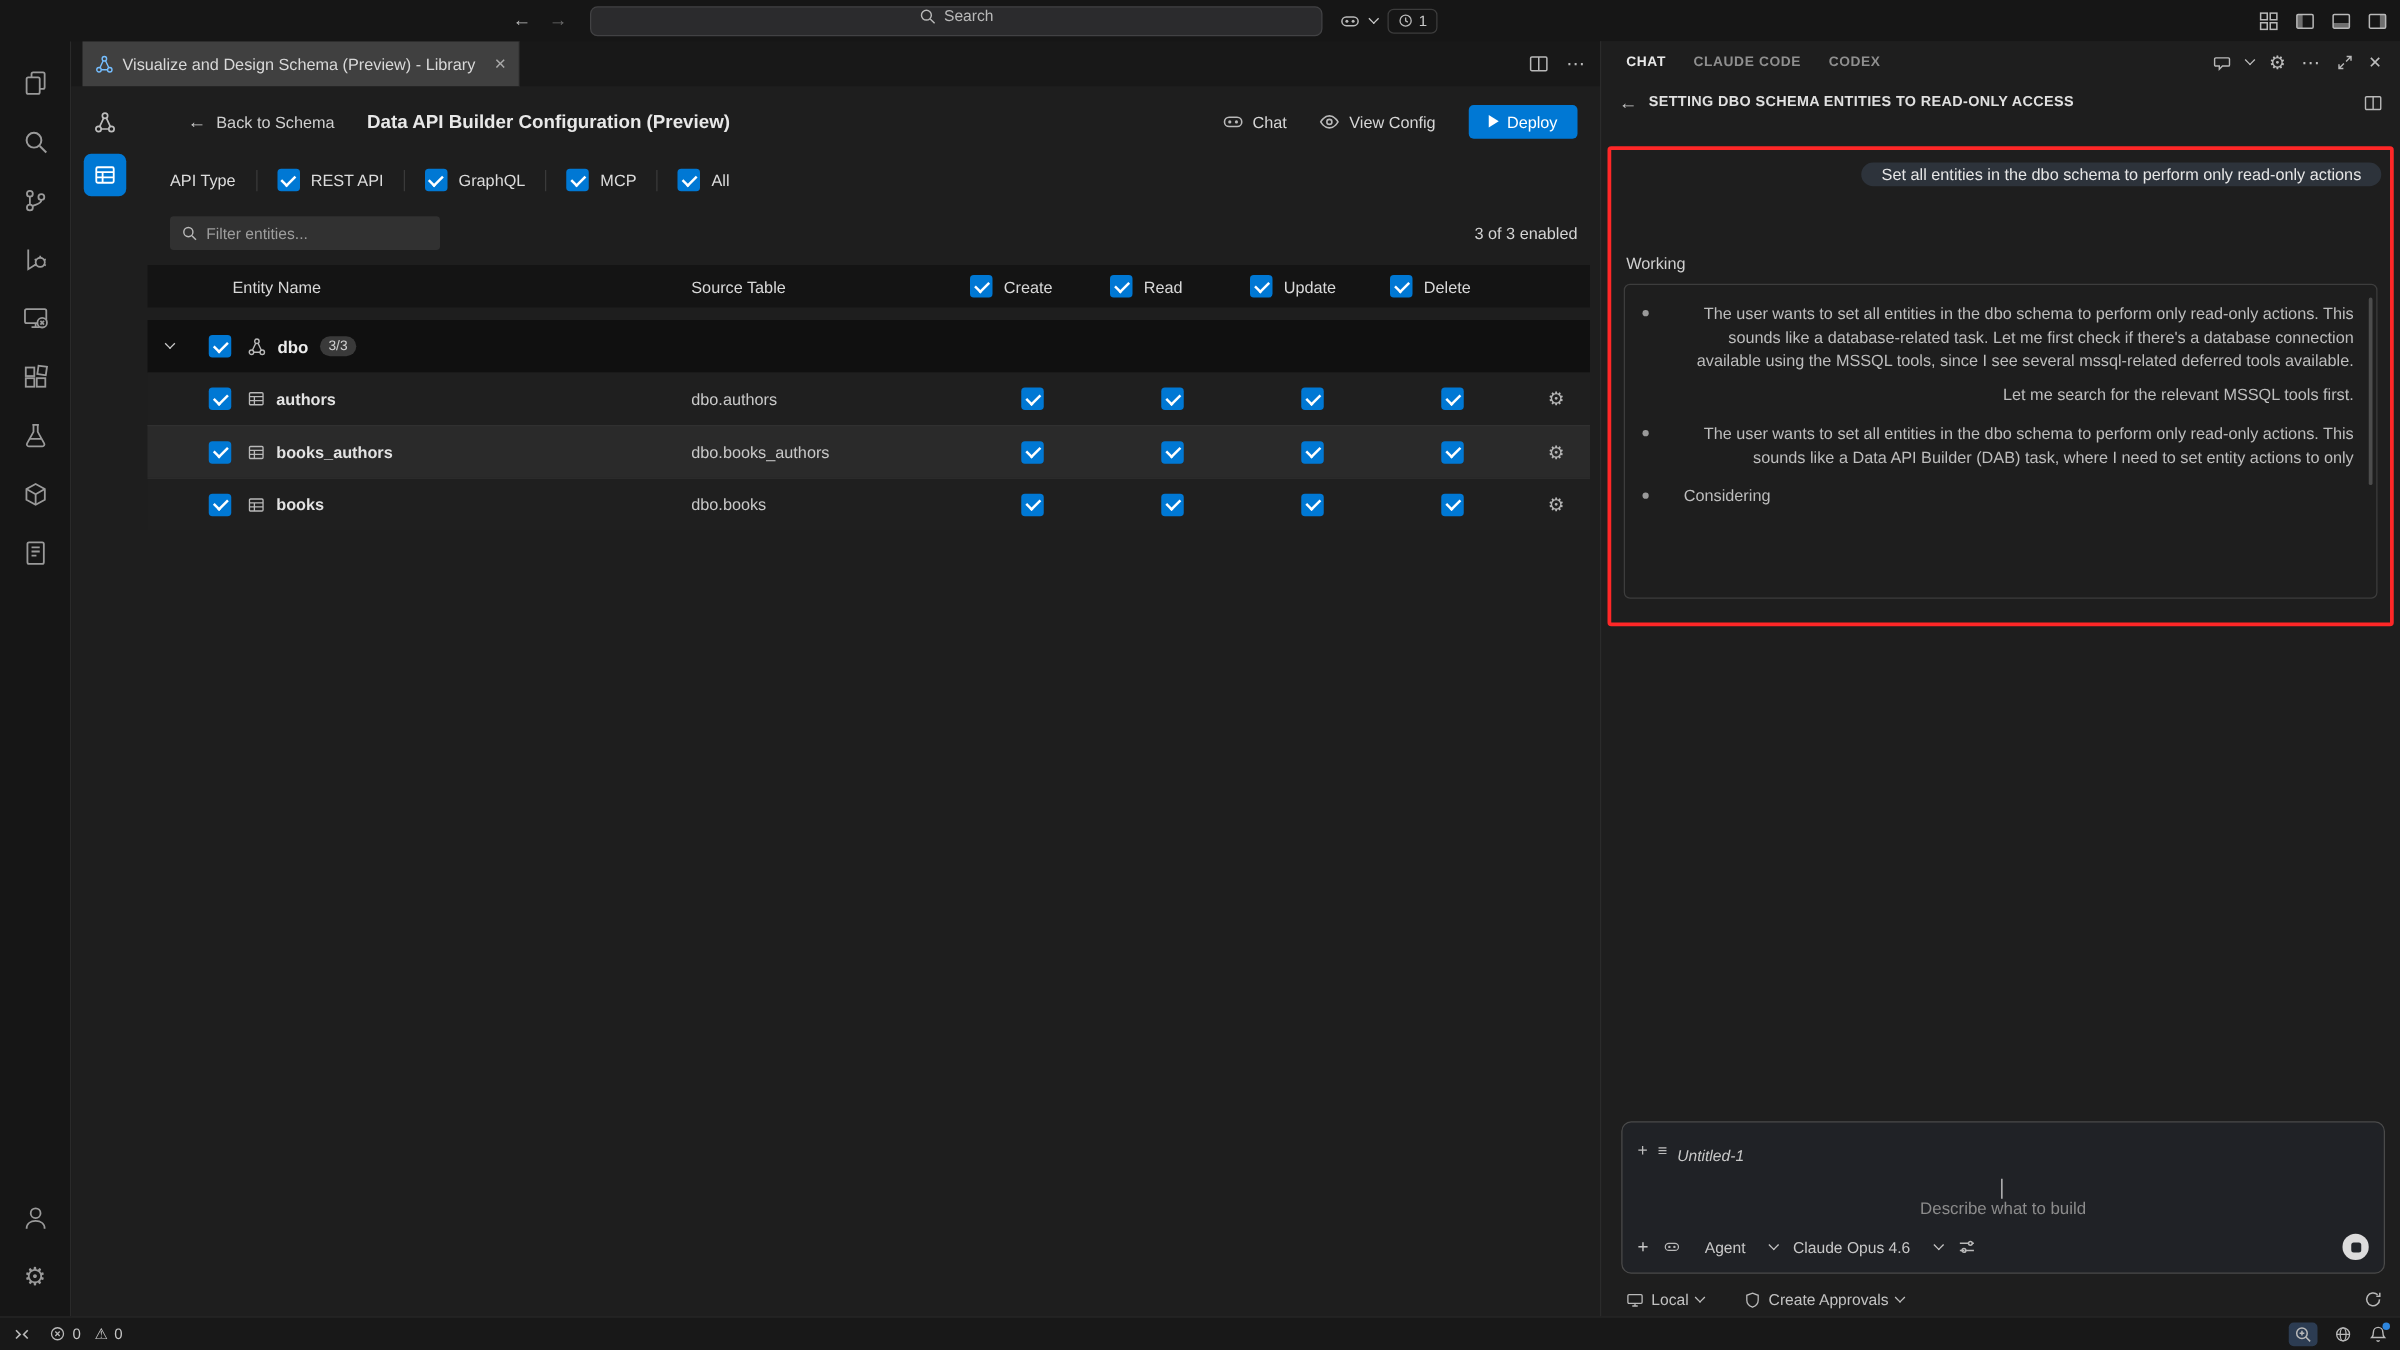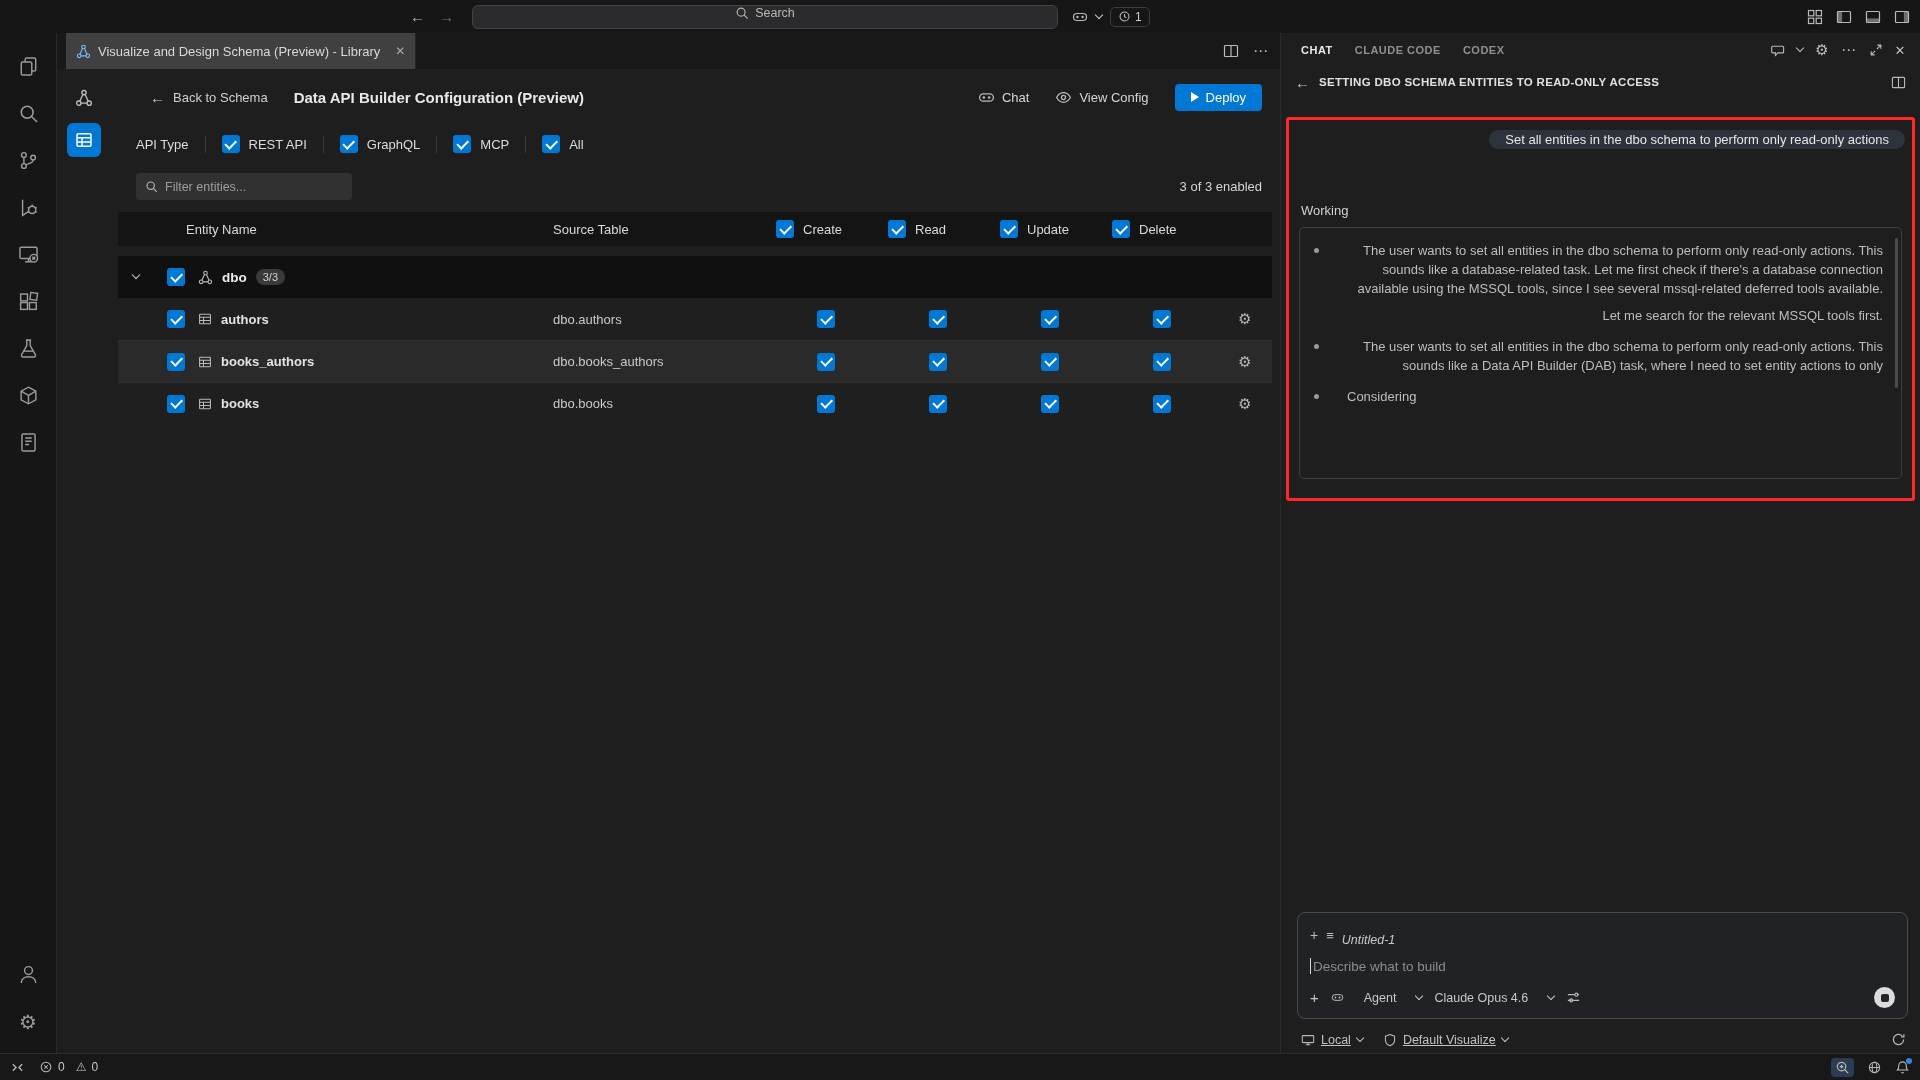--- a/index.html
+++ b/index.html
@@ -98,27 +98,27 @@
   .thought-item:last-child { margin-bottom:0; }
   .t-bullet { width:5px; height:5px; border-radius:50%; background:#9a9a9a; margin-top:7px; flex:none; }
   .thought-text { color:#bdbdbd; line-height:1.48; font-size:13px; }
   .thought-text p + p { margin-top:7px; }
   .t-scroll { position:absolute; right:3px; top:10px; width:3px; height:150px; background:#4c4c4c; border-radius:2px; }
 
   .chat-input-box { position:absolute; left:16px; right:12px; bottom:34px; border:1px solid #4a4a4a; border-radius:8px;
     background:#202226; padding:10px 12px; }
   .ci-row1 { display:flex; align-items:center; gap:8px; color:#bdbdbd; font-size:12.5px; }
   .ci-file { font-style:italic; color:#c8c8c8;margin-top:10px; }
-  .ci-row2 { margin-top:11px; display:flex; align-items:center; color:#8c8c8c; font-size:13.5px; }
+  .ci-row2 { margin-top:11px; display:flex; align-items:center; color:#8c8c8c; font-size:13.5px;flex-direction:column; }
   .caret { width:1px; height:16px; background:#d7d7d7; margin-right:2px; }
   .ci-row3 { margin-top:13px; display:flex; align-items:center; gap:12px; color:#c7c7c7; font-size:12.5px; }
   .ci-group { display:flex; align-items:center; gap:20px; }
   .stop-btn { margin-left:auto; width:21px; height:21px; border-radius:50%; background:#dcdcdc; display:flex; align-items:center; justify-content:center; }
   .stop-btn .sq { width:8px; height:8px; border-radius:2px; background:#22262b; }
-  .chat-footer { position:absolute; left:20px; right:14px; bottom:6px; display:flex; align-items:center; gap:20px; color:#c2c2c2; font-size:12.5px;text-decoration:underline; }
+  .chat-footer { position:absolute; left:20px; right:14px; bottom:6px; display:flex; align-items:center; gap:32px; color:#c2c2c2; font-size:12.5px; }
   .cf-group { display:flex; align-items:center; gap:6px; }
   .cf-sync { margin-left:auto; }
 
   
   .statusbar { height:27px; background:#181818; border-top:1px solid #2b2b2b; display:flex; align-items:center;
     padding:0 10px; font-size:12px; color:#c8c8c8; gap:14px; }
   .sb-group { display:flex; align-items:center; gap:5px; }
   .sb-right { margin-left:auto; display:flex; align-items:center; gap:13px; }
   .zoom-chip { background:rgba(80,120,180,.38); border-radius:4px; padding:2px 4px; display:flex; }
   .bell-wrap { position:relative; }
@@ -634,21 +634,21 @@
         </span>
         <span>Local</span>
         <span class="chevd"></span>
       </span>
       <span class="cf-group">
         <span class="icon">
           <svg width="14" height="14" viewBox="0 0 16 16" fill="none" stroke="currentColor" stroke-width="1.2">
               <path d="M8 1.8l5.2 1.9v4.6c0 3.2-2.3 5.2-5.2 6.3C5.1 13.5 2.8 11.5 2.8 8.3V3.7z"></path>
             </svg>
         </span>
-        <span>Default Visualize</span>
+        <span>Create Approvals</span>
         <span class="chevd"></span>
       </span>
       <span class="icon cf-sync">
         <svg width="15" height="15" viewBox="0 0 16 16" fill="none" stroke="currentColor" stroke-width="1.3">
             <path d="M13.5 8a5.5 5.5 0 1 1-1.6-3.9"></path>
             <path d="M13.7 2.3v3h-3"></path>
           </svg>
       </span>
     </div>
   </div>

